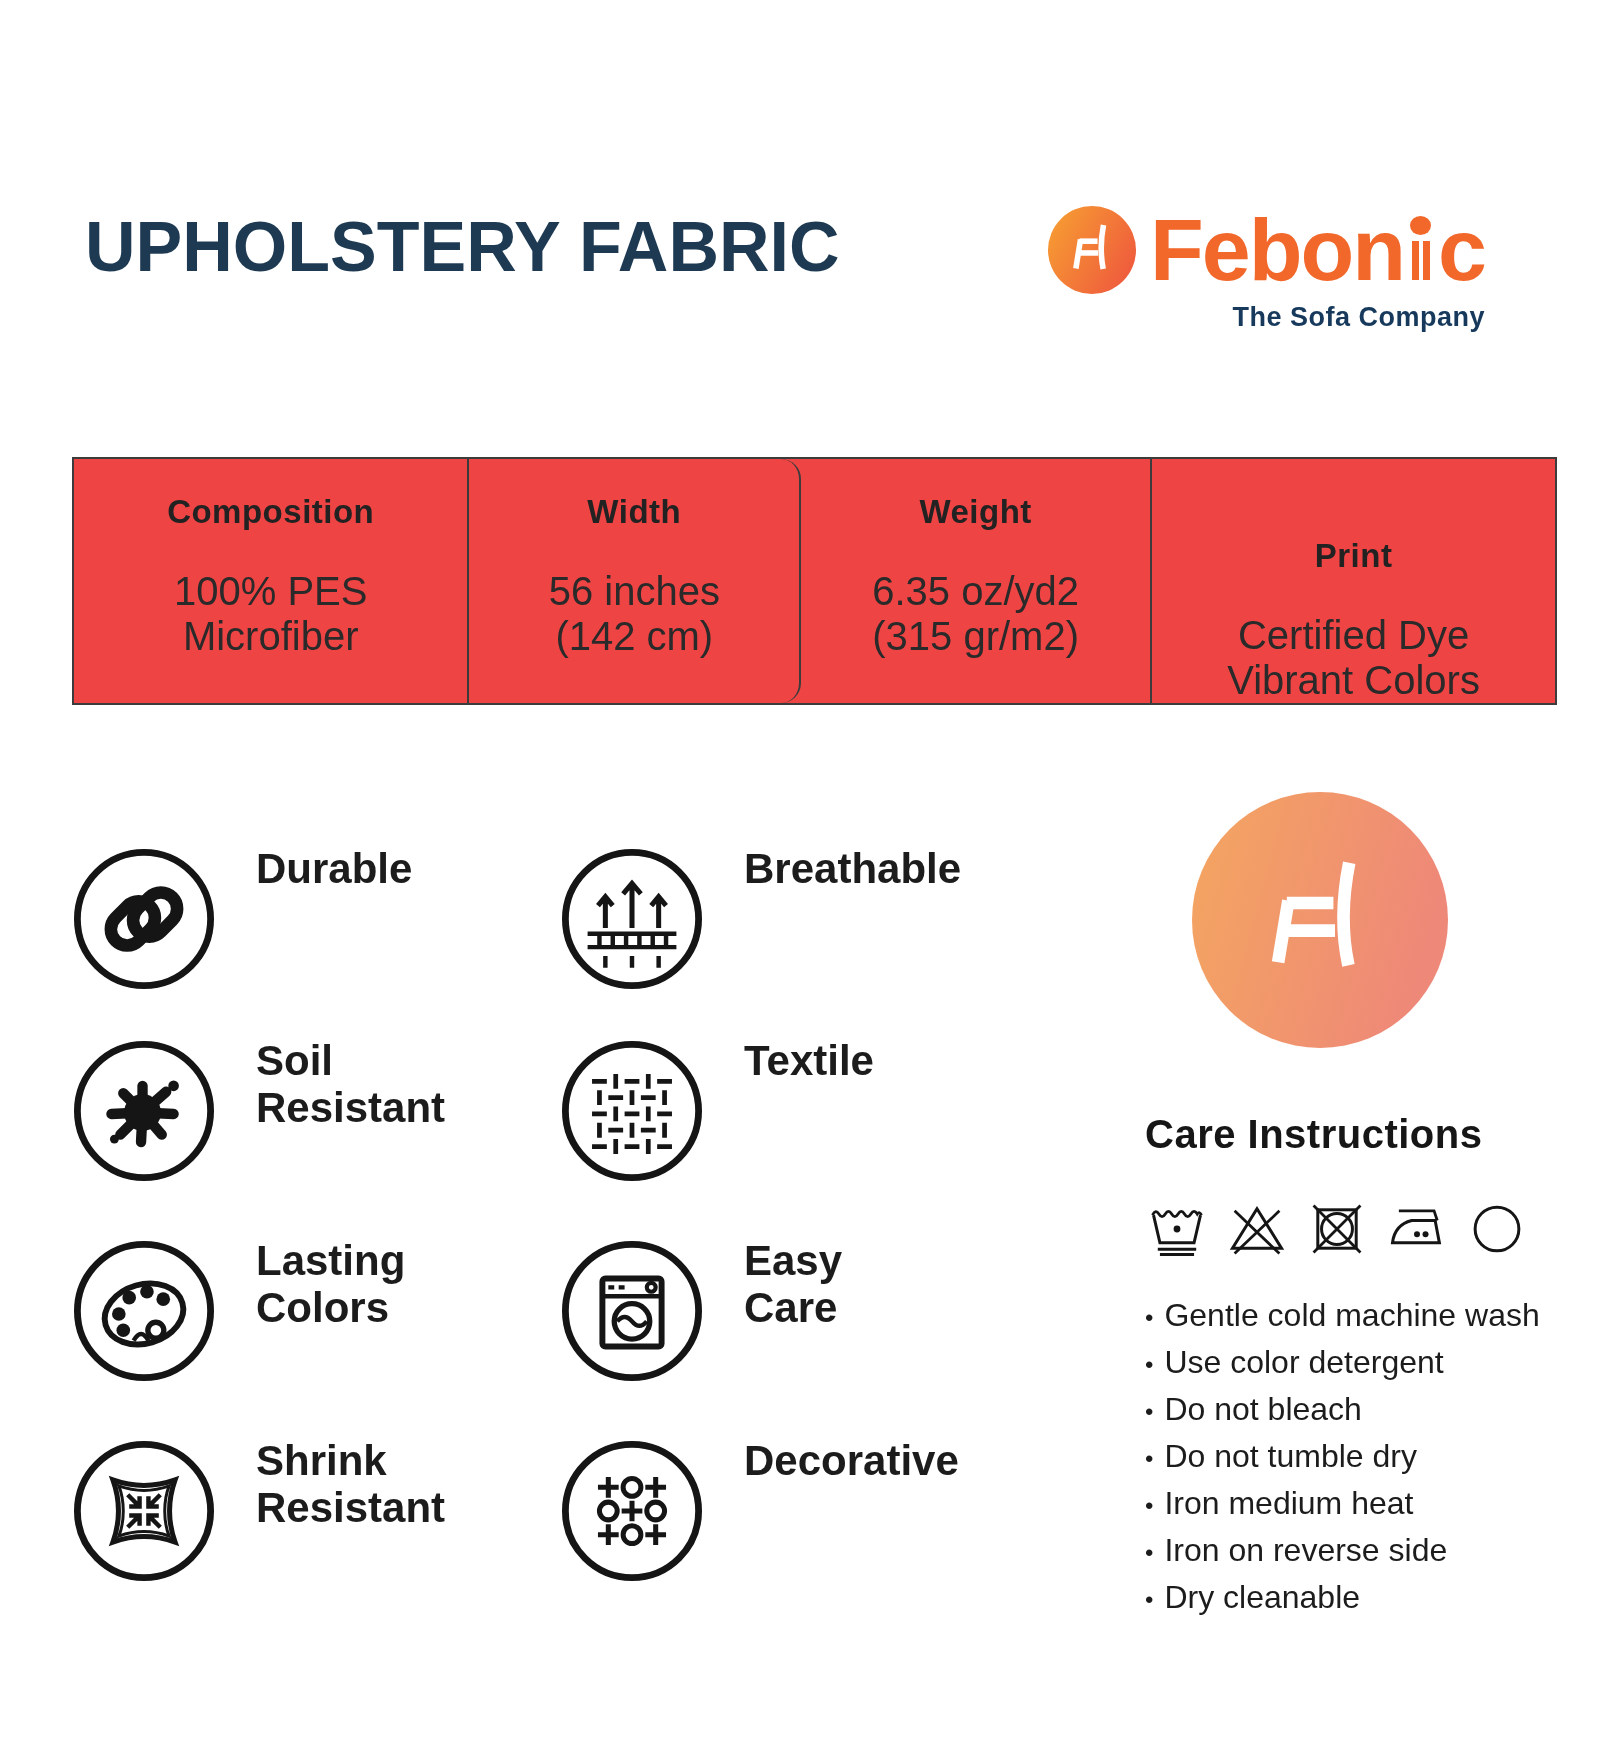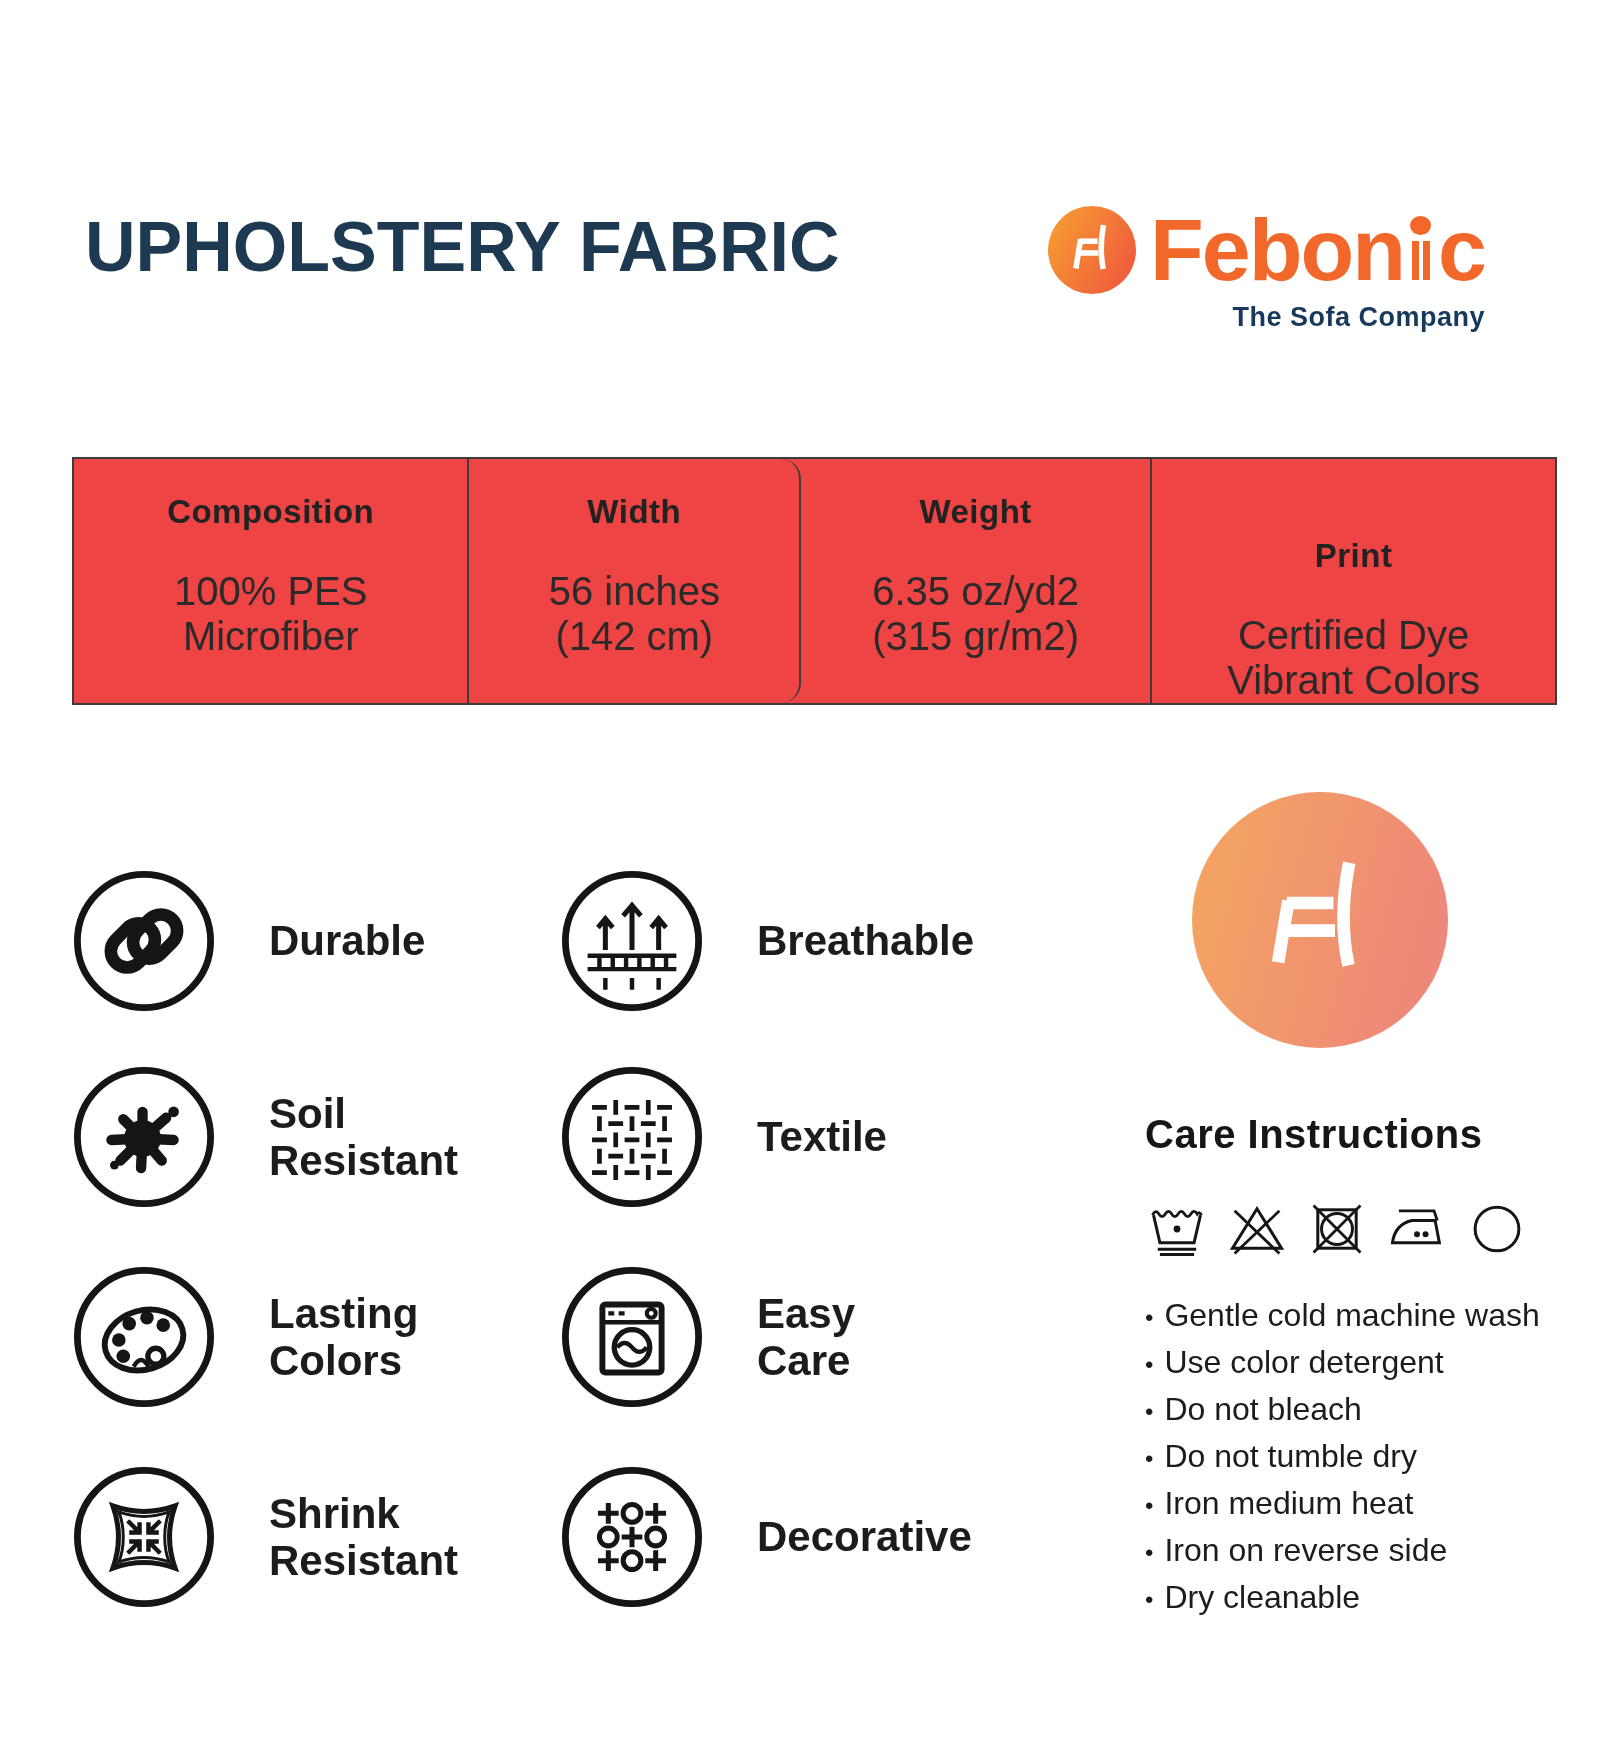--- a/index.html
+++ b/index.html
@@ -51,21 +51,21 @@
   .spec-cell.c2 { width:23.7%; } .spec-cell.c3 { width:27.2%;justify-content:flex-end; }
   .spec-header { font-size:33px; font-weight:bold; color:#222; letter-spacing:0.5px; }
   .spec-values { margin-top:38px; text-align:center; font-size:40px; color:#2a2a2a; line-height:45px; }
 
   
   .features {
     position:absolute; left:70px; top:845px; width:1000px;
     display:grid; grid-template-columns:488px 512px;
     grid-template-rows:192px 200px 200px 200px;
   }
-  .feature { display:flex; align-items:center; gap:51px; }
+  .feature { display:flex; align-items:flex-start; gap:38px; }
   .feature-icon { width:148px; height:148px; flex:none; }
   .feature-label { font-size:42px; font-weight:bold; color:#1c1c1c; line-height:1.12; }
 
   
   .emblem {
     position:absolute; left:1192px; top:792px; width:256px; height:256px;
     border-radius:50%;
     background:linear-gradient(105deg,#f4a660 0%,#ee8878 85%);
     display:flex; align-items:center; justify-content:center;
   }

